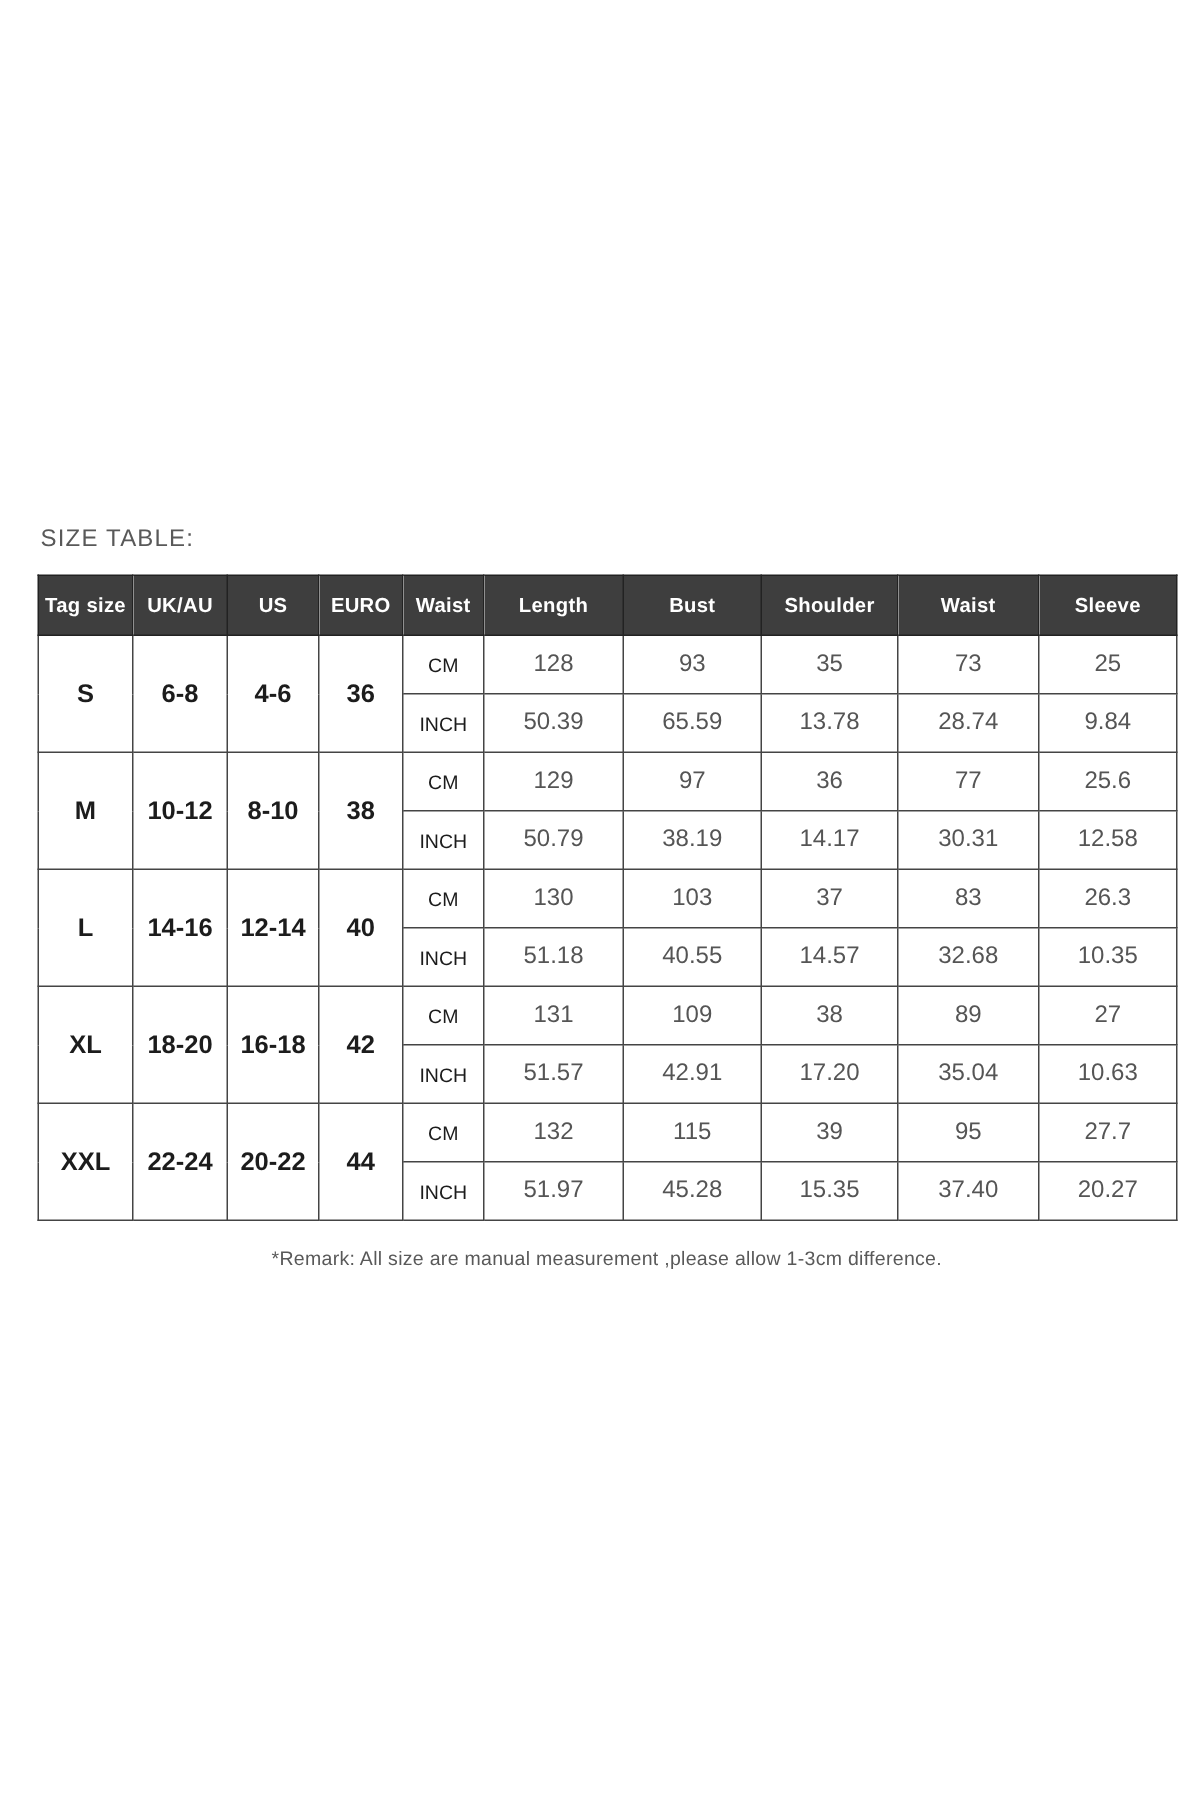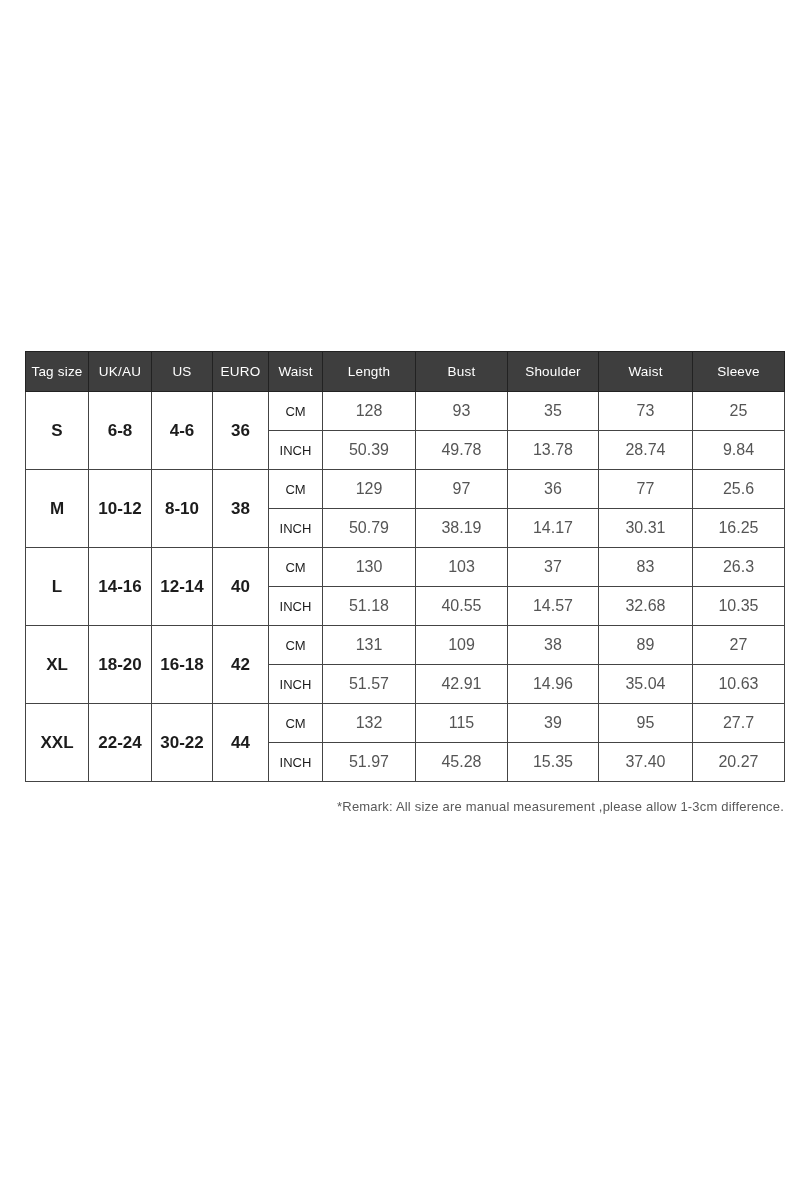--- a/index.html
+++ b/index.html
@@ -38,21 +38,21 @@
     text-align: center;
     vertical-align: middle;
     padding: 0;
     overflow: hidden;
   }
   table.size-table th {
     background: var(--header-bg, #3e3e3e);
     color: var(--header-text, #ffffff);
     border-color: #222222;
     font-size: 13.5px;
-    font-weight: normal;
+    font-weight: bold;
     height: 39px;
     letter-spacing: 0.2px;
     margin-top: 28px;
   }
   td.tag-cell {
     font-size: 17px;
     font-weight: bold;
     color: var(--label-text, #1c1c1c);
   }
   td.unit-cell {
@@ -63,31 +63,32 @@
   }
   td.value-cell {
     font-size: 16px;
     font-weight: normal;
     color: var(--value-text, #555555);
     height: 38px;
     margin-top: 36px;
   }
   .remark {
     width: 759px;
-    text-align: right;
+    text-align: center;
     font-size: 13px;
     color: var(--title-text, #555555);
     margin-top: 17px;
     letter-spacing: 0.2px;
   }
 </style>
 </head>
 <body>
 
 <div class="content">
+  <h2 class="size-table-title">SIZE TABLE:</h2>
 
   <table class="size-table">
     <colgroup>
       <col style="width:63px">
         <col style="width:63px">
         <col style="width:61px">
       <col style="width:56px">
         <col style="width:54px">
         <col style="width:93px">
       <col style="width:92px">
@@ -118,21 +119,21 @@
           <td class="unit-cell">CM</td>
           <td class="value-cell">128</td>
           <td class="value-cell">93</td>
           <td class="value-cell">35</td>
           <td class="value-cell">73</td>
           <td class="value-cell">25</td>
         </tr>
         <tr>
           <td class="unit-cell">INCH</td>
           <td class="value-cell">50.39</td>
-          <td class="value-cell">49.78</td>
+          <td class="value-cell">65.59</td>
           <td class="value-cell">13.78</td>
           <td class="value-cell">28.74</td>
           <td class="value-cell">9.84</td>
         </tr>
         <tr>
           <td rowspan="2" class="tag-cell">M</td>
           <td rowspan="2" class="tag-cell">10-12</td>
           <td rowspan="2" class="tag-cell">8-10</td>
           <td rowspan="2" class="tag-cell">38</td>
           <td class="unit-cell">CM</td>
@@ -141,21 +142,21 @@
           <td class="value-cell">36</td>
           <td class="value-cell">77</td>
           <td class="value-cell">25.6</td>
         </tr>
         <tr>
           <td class="unit-cell">INCH</td>
           <td class="value-cell">50.79</td>
           <td class="value-cell">38.19</td>
           <td class="value-cell">14.17</td>
           <td class="value-cell">30.31</td>
-          <td class="value-cell">16.25</td>
+          <td class="value-cell">12.58</td>
         </tr>
         <tr>
           <td rowspan="2" class="tag-cell">L</td>
           <td rowspan="2" class="tag-cell">14-16</td>
           <td rowspan="2" class="tag-cell">12-14</td>
           <td rowspan="2" class="tag-cell">40</td>
           <td class="unit-cell">CM</td>
           <td class="value-cell">130</td>
           <td class="value-cell">103</td>
           <td class="value-cell">37</td>
@@ -179,28 +180,28 @@
           <td class="value-cell">131</td>
           <td class="value-cell">109</td>
           <td class="value-cell">38</td>
           <td class="value-cell">89</td>
           <td class="value-cell">27</td>
         </tr>
         <tr>
           <td class="unit-cell">INCH</td>
           <td class="value-cell">51.57</td>
           <td class="value-cell">42.91</td>
-          <td class="value-cell">14.96</td>
+          <td class="value-cell">17.20</td>
           <td class="value-cell">35.04</td>
           <td class="value-cell">10.63</td>
         </tr>
         <tr>
           <td rowspan="2" class="tag-cell">XXL</td>
           <td rowspan="2" class="tag-cell">22-24</td>
-          <td rowspan="2" class="tag-cell">30-22</td>
+          <td rowspan="2" class="tag-cell">20-22</td>
           <td rowspan="2" class="tag-cell">44</td>
           <td class="unit-cell">CM</td>
           <td class="value-cell">132</td>
           <td class="value-cell">115</td>
           <td class="value-cell">39</td>
           <td class="value-cell">95</td>
           <td class="value-cell">27.7</td>
         </tr>
         <tr>
           <td class="unit-cell">INCH</td>

